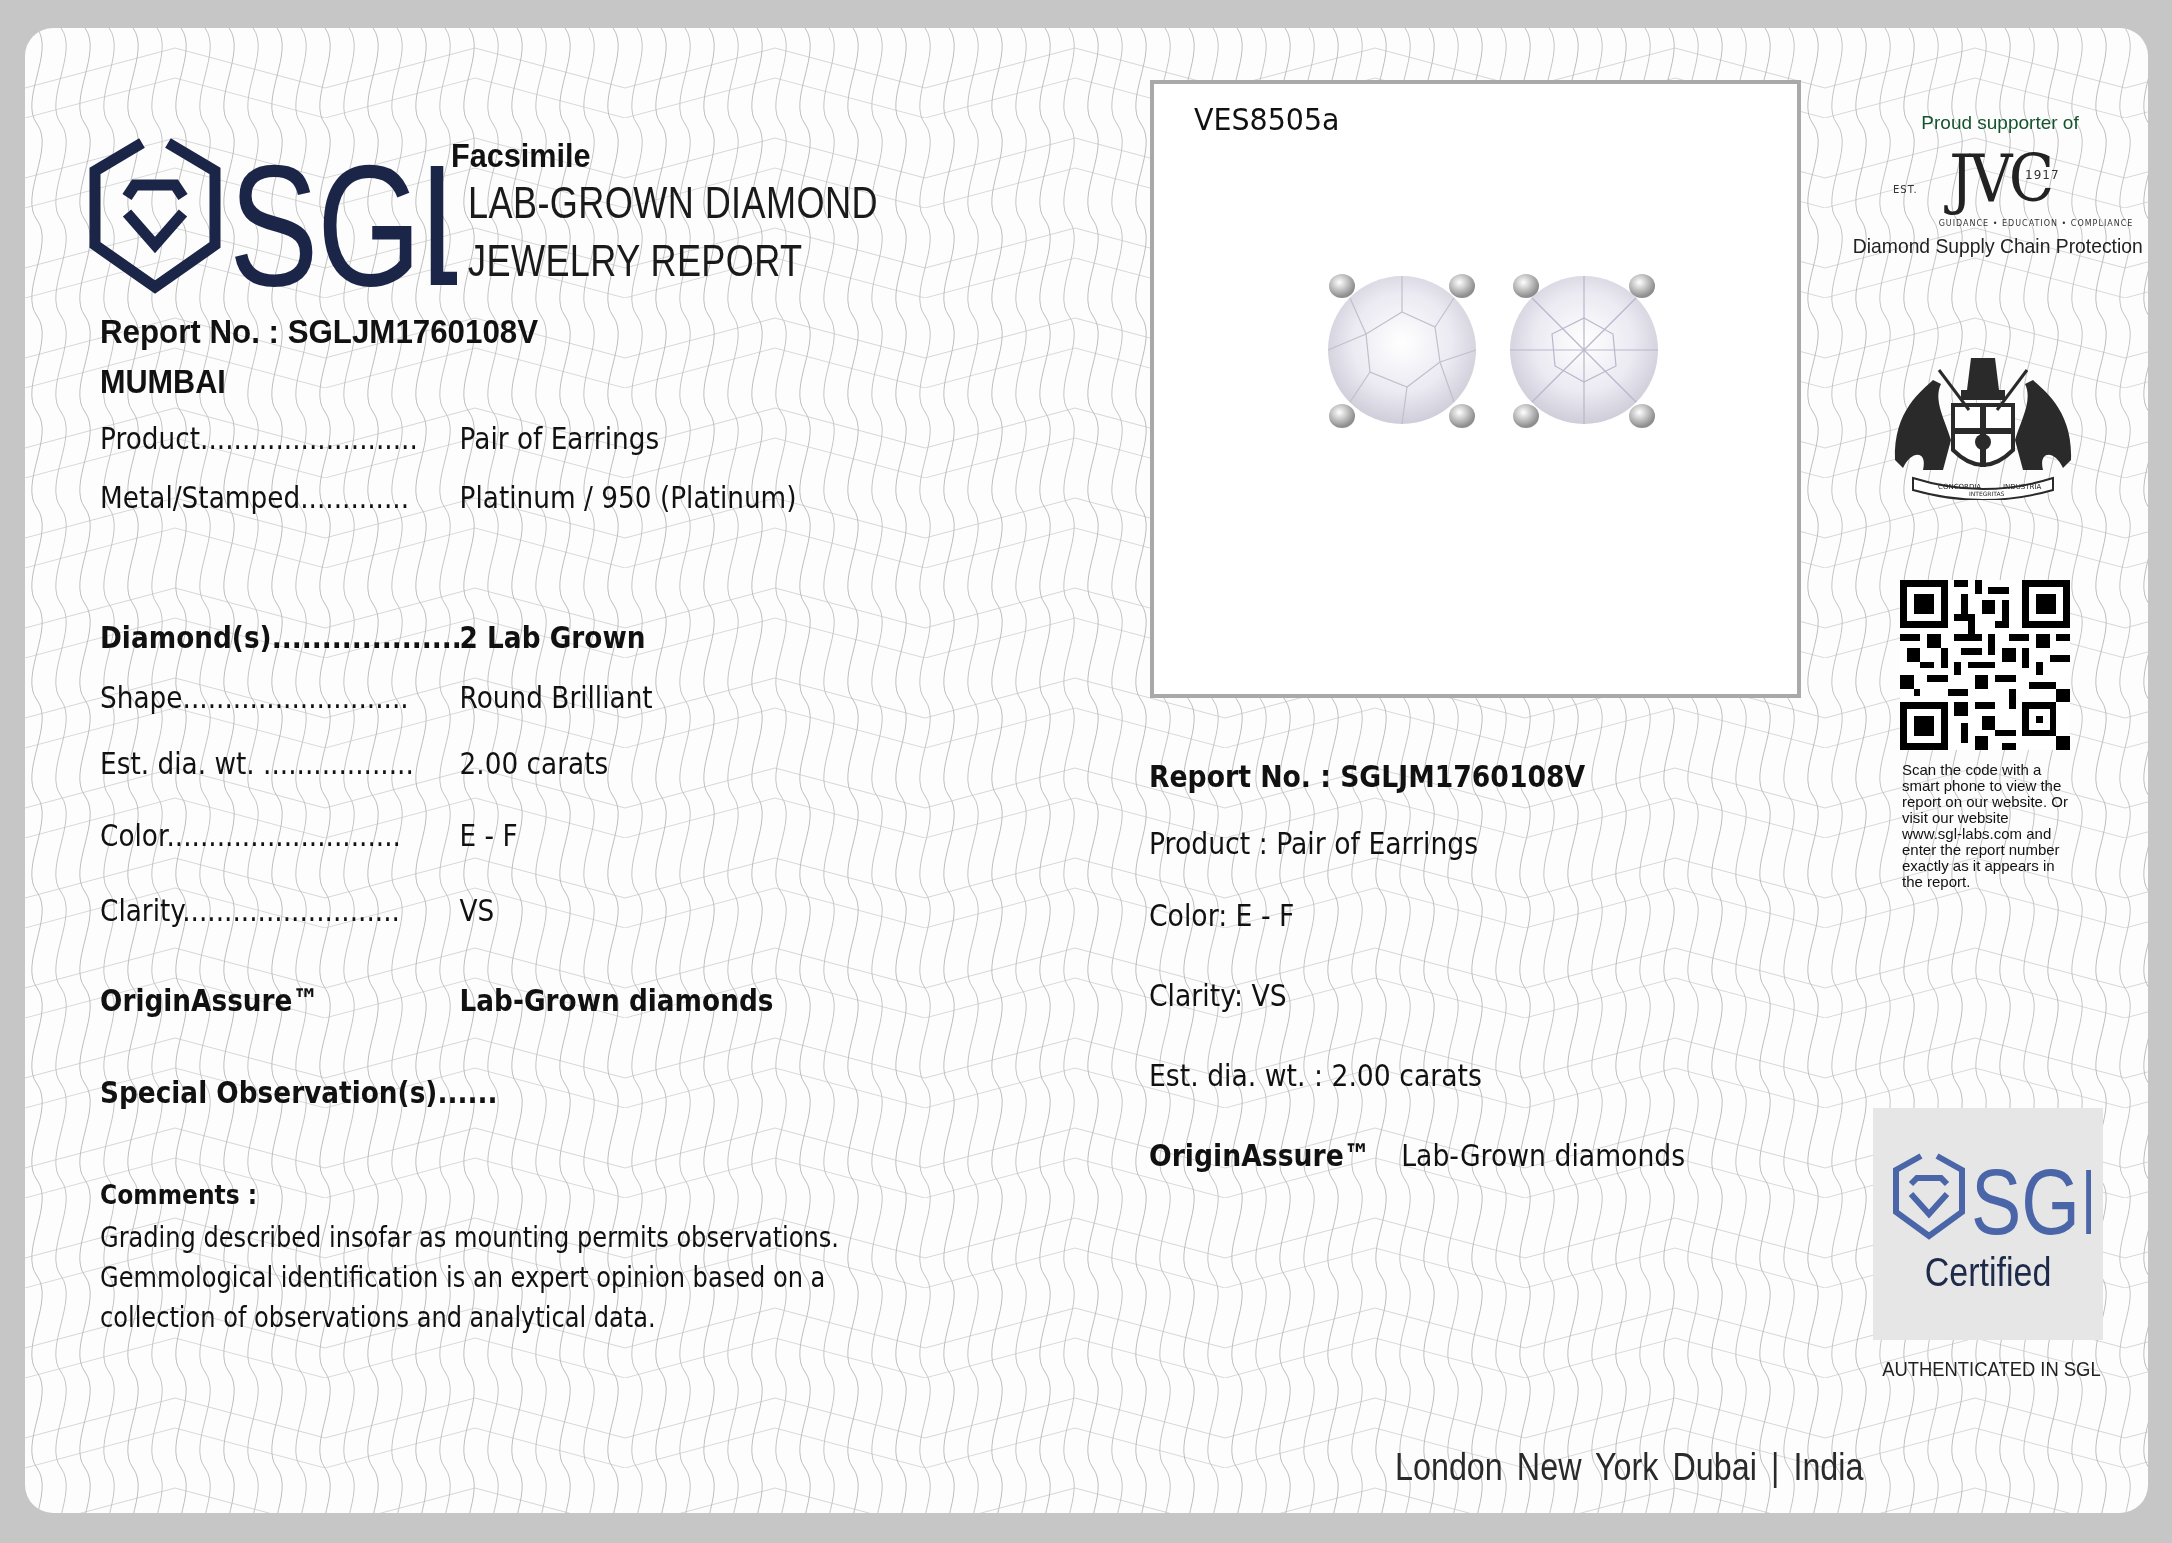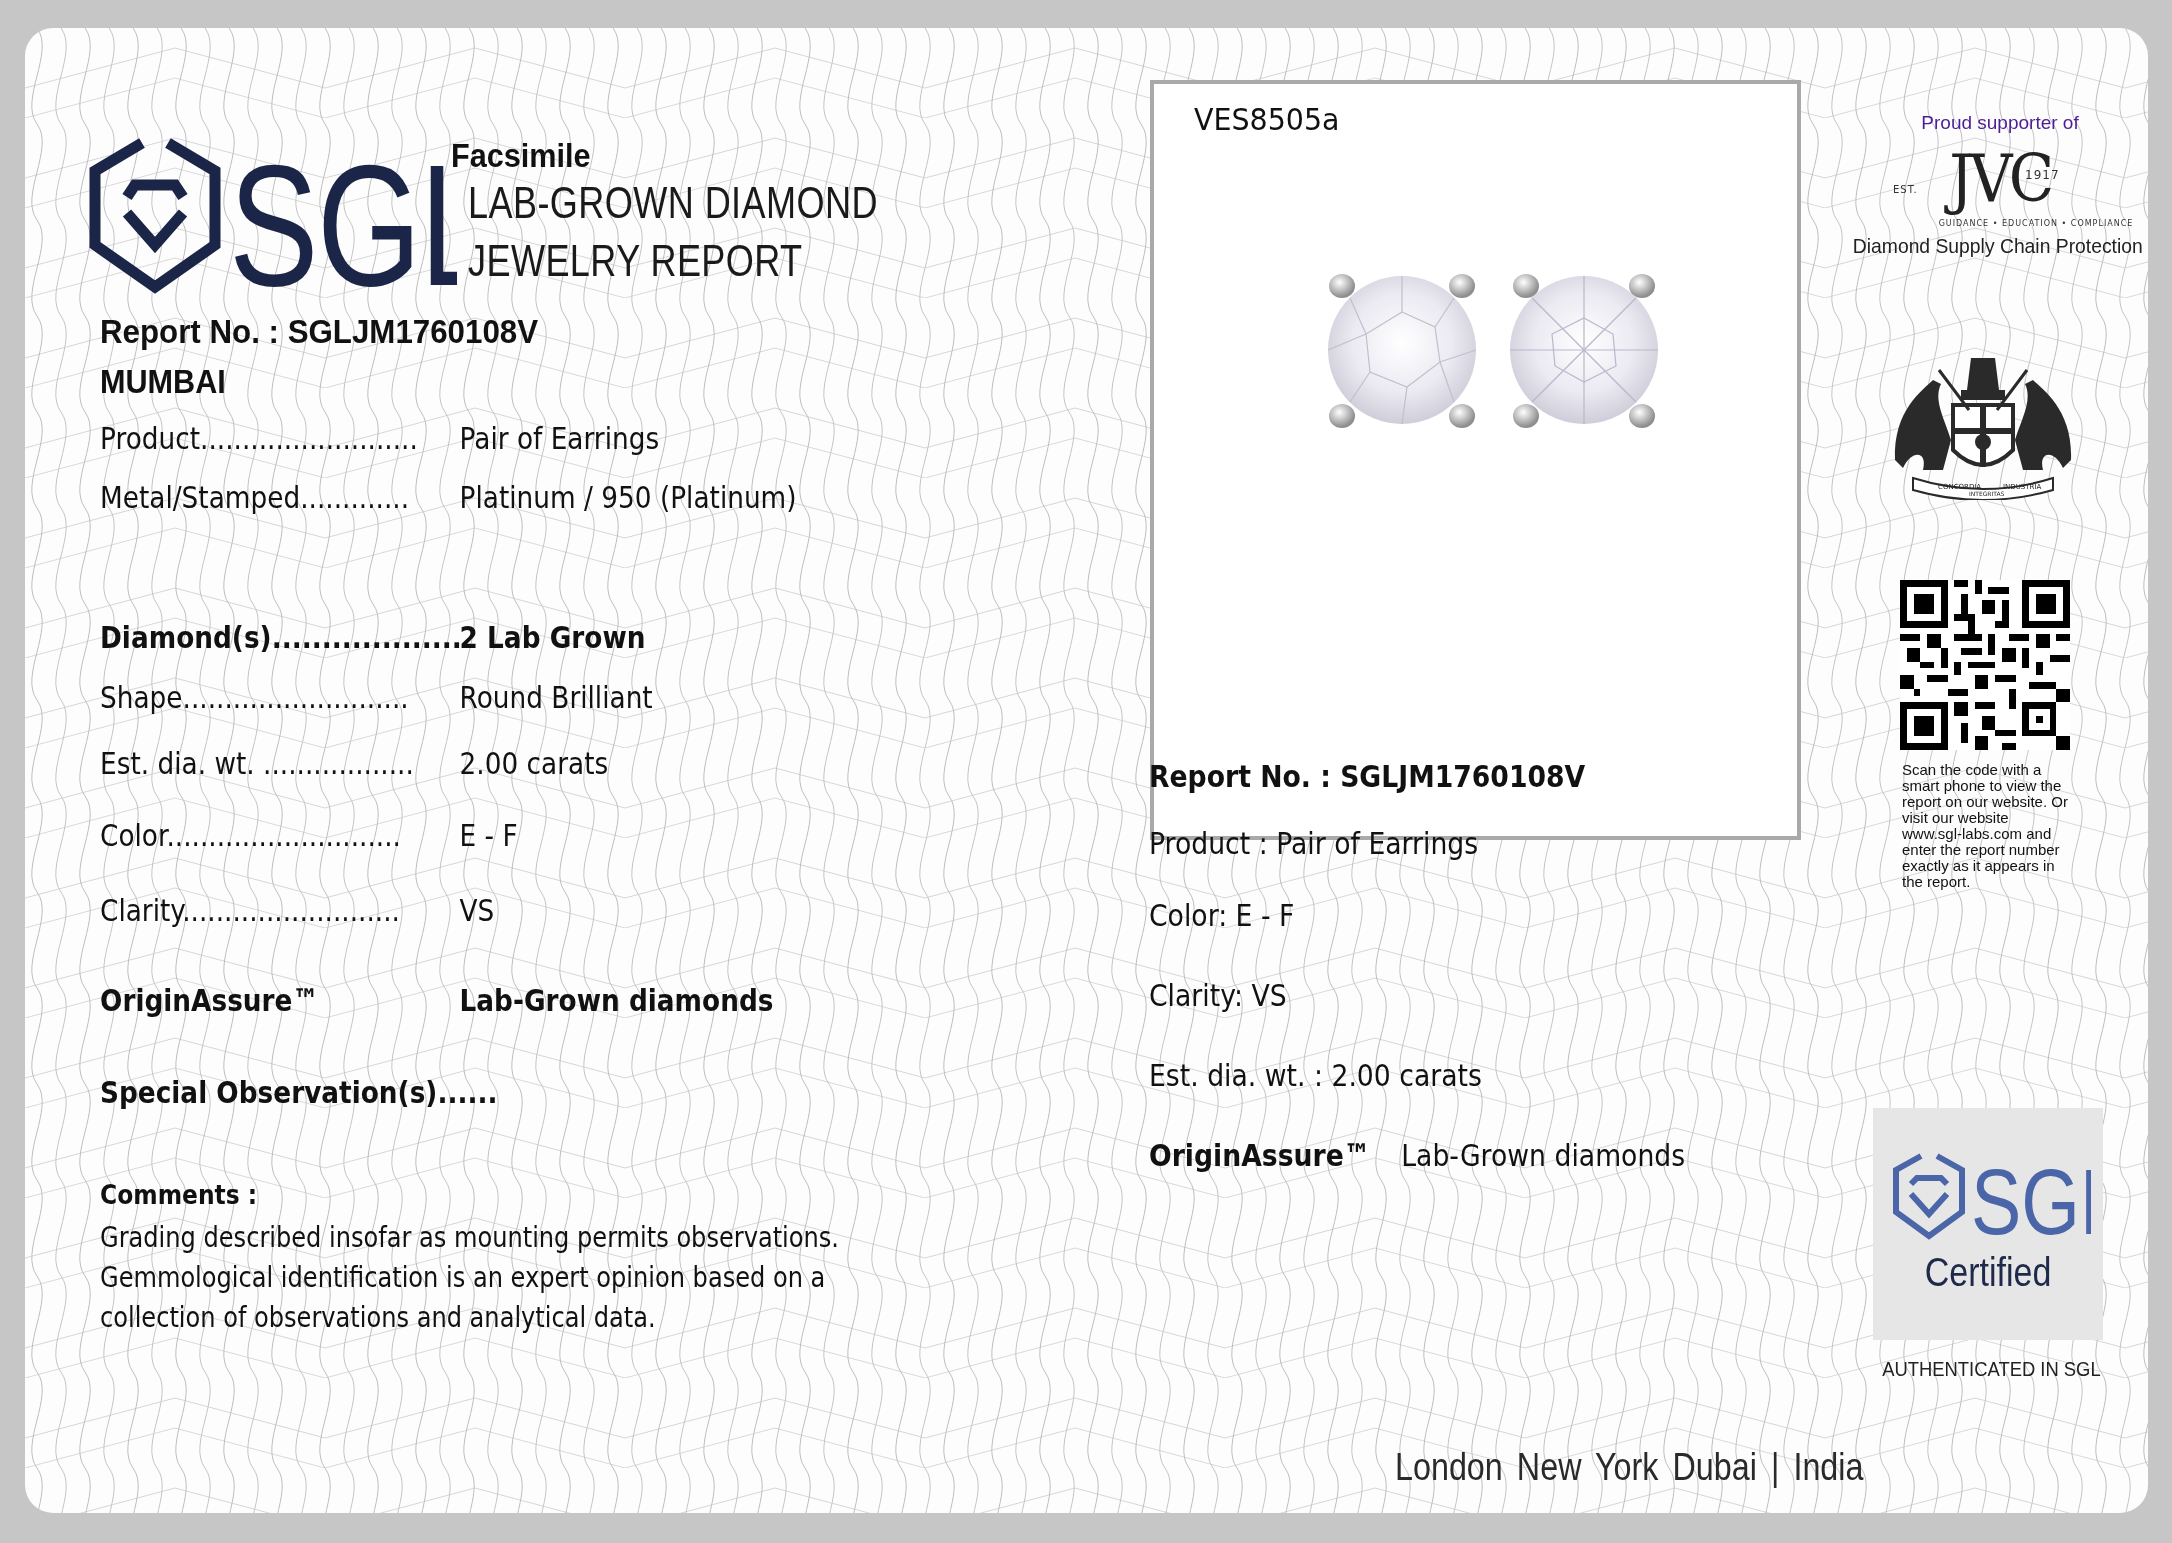--- a/index.html
+++ b/index.html
@@ -24,27 +24,27 @@
 
   .row { left:75px; font-size:31px; font-family:"DejaVu Sans", sans-serif; transform:scaleX(0.85); transform-origin:left; color:#111; }
   .row .lbl { display:inline-block; }
   .row .val { position:absolute; left:423px; top:0; }
   .bold { font-weight:bold; }
 
   .comments-h { left:75px; top:1152px; font-size:26px; font-weight:bold; transform:scaleX(0.9); transform-origin:left; }
   .comment-line { left:75px; font-size:28px; transform:scaleX(0.86); transform-origin:left; }
 
   
-  .imgbox { position:absolute; left:1125px; top:52px; width:651px; height:760px; background:#fff; border:4px solid #a9a9a9; box-sizing:border-box; }
+  .imgbox { position:absolute; left:1125px; top:52px; width:651px; height:618px; background:#fff; border:4px solid #a9a9a9; box-sizing:border-box; }
   .sku { position:absolute; left:40px; top:18px; font-size:30px; font-family:"DejaVu Sans", sans-serif; transform:scaleX(0.95); transform-origin:left; }
 
   .r-row { left:1124px; font-size:31px; transform:scaleX(0.86); transform-origin:left; }
 
   
-  .jvc-top { left:1815px; top:84px; width:320px; text-align:center; font-size:19px; font-family:"Liberation Sans", sans-serif; color:#4c1d95; }
+  .jvc-top { left:1815px; top:84px; width:320px; text-align:center; font-size:19px; font-family:"Liberation Sans", sans-serif; color:#14532d; }
   .jvc-logo { left:1815px; top:112px; width:320px; text-align:center; font-size:66px; font-family:"DejaVu Serif", serif; color:#222; letter-spacing:-4px; transform:scaleX(0.9); }
   .jvc-est { left:1868px; top:156px; font-size:10px; color:#333; letter-spacing:1px; }
   .jvc-yr { left:2000px; top:140px; font-size:12px; color:#333; letter-spacing:1px; }
   .jvc-tag { left:1815px; top:191px; width:320px; text-align:center; font-size:8px; color:#333; letter-spacing:1px;padding-left:36px; }
   .jvc-kit { left:1815px; top:206px; width:320px; text-align:center; font-size:21px; font-family:"Liberation Sans", sans-serif; color:#222; transform:scaleX(0.92); }
 
   .scan-text { left:1877px; top:734px; width:170px; font-size:15px; line-height:16px; font-family:Liberation Sans, sans-serif; white-space:normal; color:#111; }
 
   .cert-box { position:absolute; left:1848px; top:1080px; width:230px; height:232px; background:#e6e6e6; }
   .cert-label { position:absolute; left:0; top:142px; width:230px; text-align:center; font-size:40px; color:#1e2a4a; font-family:"Liberation Sans", sans-serif; transform:scaleX(0.85); }

